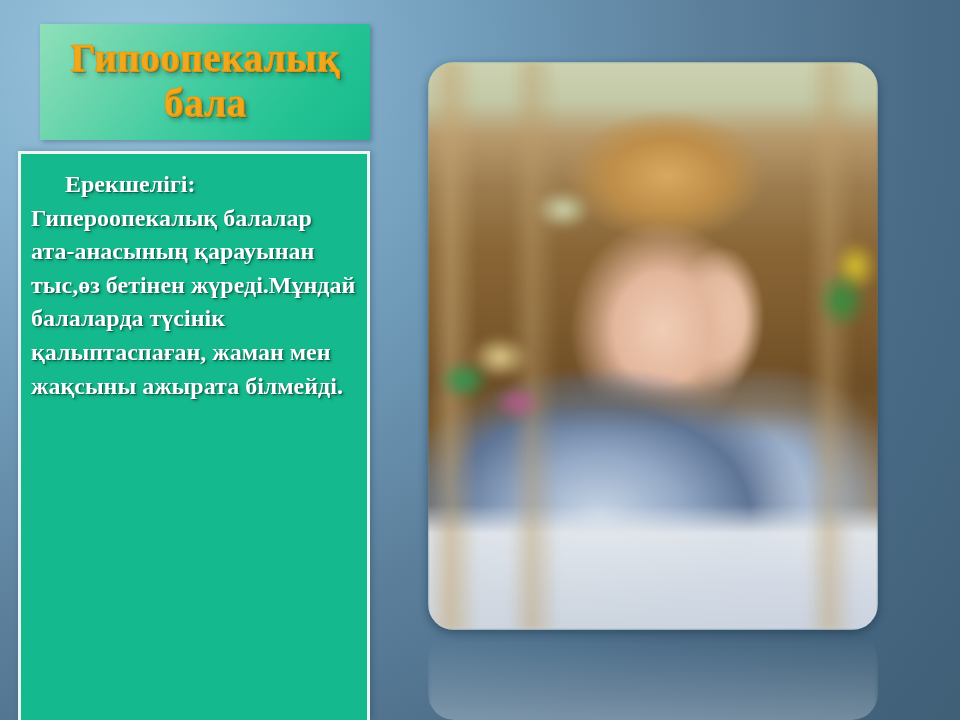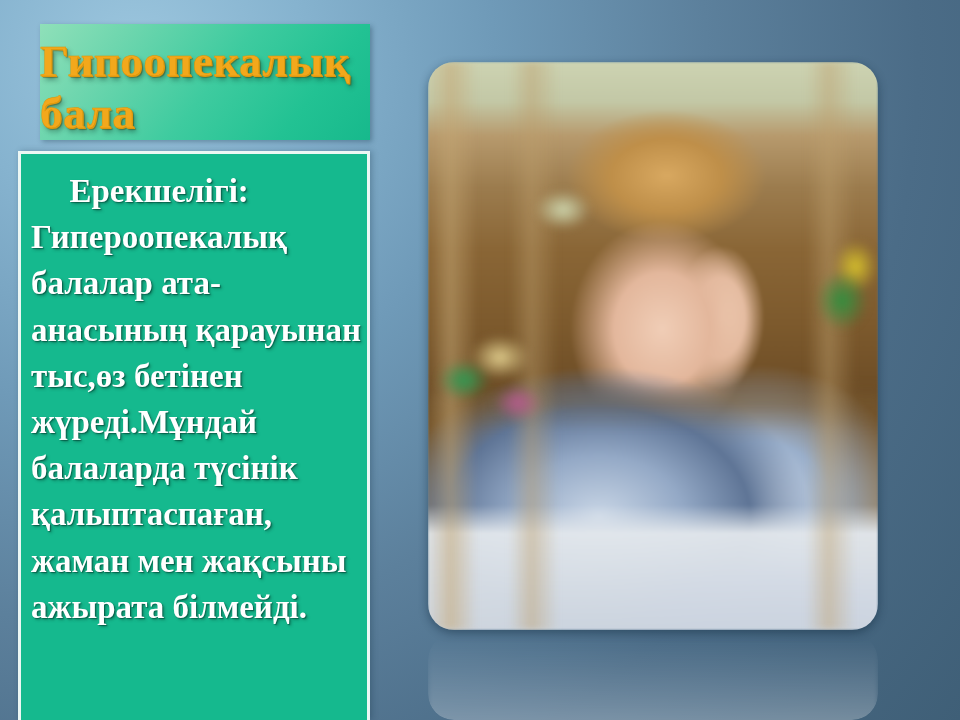--- a/index.html
+++ b/index.html
@@ -26,22 +26,22 @@
     width: 330px;
     height: 116px;
     background: linear-gradient(128deg, #8fe0b9 0%, #6ed6ae 22%, #3ecb9f 52%, #22c293 78%, #17b98c 100%);
     box-shadow: 2px 2px 5px rgba(20,50,70,0.35);
   }
   #title-text {
     position: absolute;
     left: 0;
     right: 0;
     top: 12px;
-    text-align: left;
-    font-size: 45px;
+    text-align: center;
+    font-size: 39px;
     font-weight: bold;
     line-height: 1.15;
     color: #f2a81c;
     letter-spacing: 0.5px;
     text-shadow:
        1px 1px 0 #e09a10,
        2px 2px 1px rgba(80,60,0,0.45),
        3px 4px 5px rgba(0,40,30,0.40);
     -webkit-text-stroke: 0.4px #d99408;
   }
@@ -58,21 +58,21 @@
     border-bottom: none;
     box-sizing: border-box;
     box-shadow: 2px 0 6px rgba(20,50,70,0.30);
   }
   #body-text {
     position: absolute;
     left: 10px;
     right: 6px;
     top: 14px;
     color: #ffffff;
-    font-size: 33px;
+    font-size: 24px;
     line-height: 1.40;
     font-weight: bold;
     text-indent: 22px;
     text-shadow:
       1px 1px 1px rgba(0,60,45,0.55),
       2px 2px 3px rgba(0,45,35,0.35);
     white-space: pre-wrap;
     word-break: break-word;
   }
 

